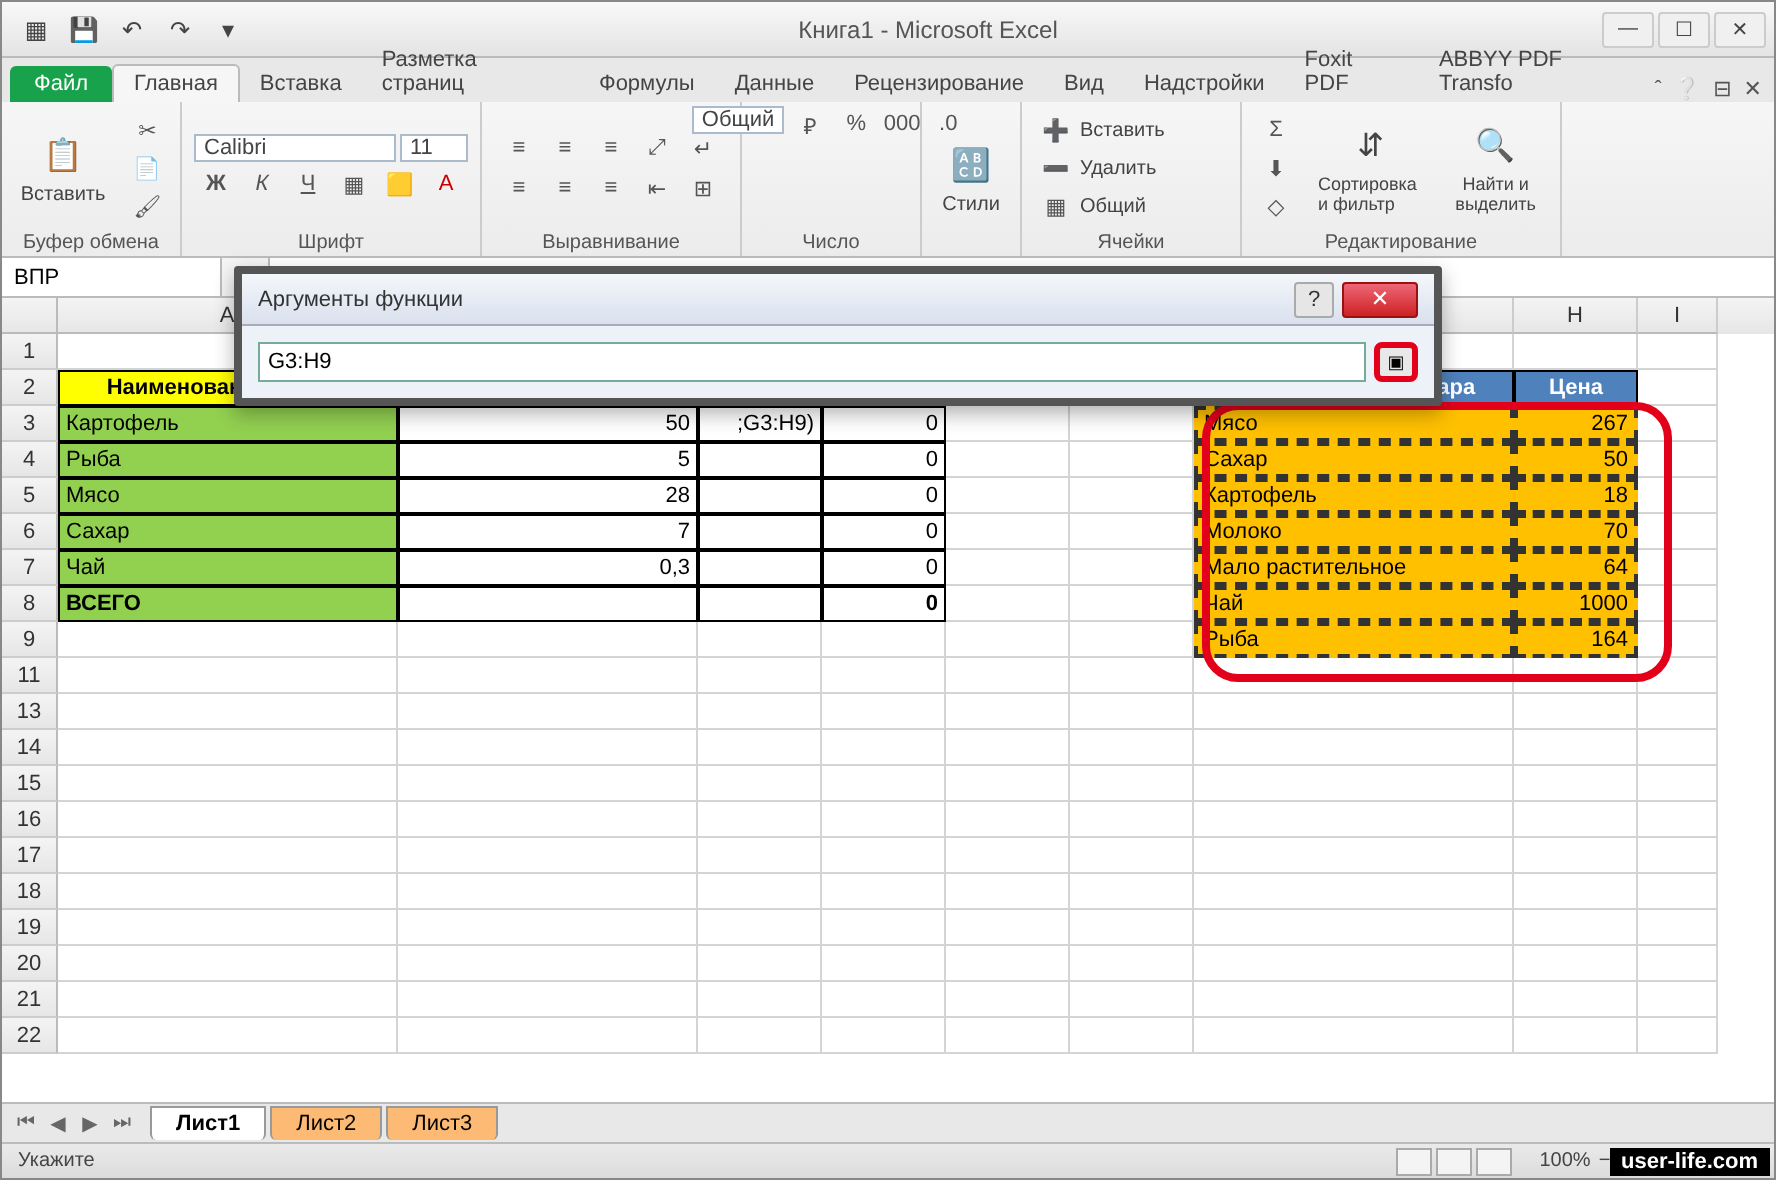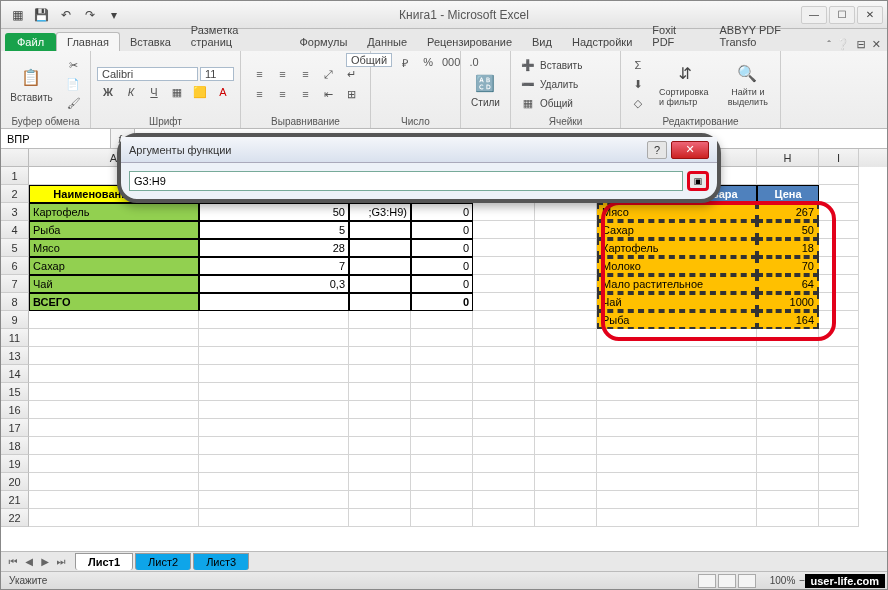--- a/index.html
+++ b/index.html
@@ -50,35 +50,35 @@
 .bordered { border: 1px solid #000 !important; }
 .num { justify-content: flex-end; }
 .bold { font-weight: bold; }
 
 .wA { width: 170px; } .wB { width: 150px; } .wC { width: 62px; } .wD { width: 62px; }
 .wE { width: 62px; } .wF { width: 62px; } .wG { width: 160px; } .wH { width: 62px; } .wI { width: 40px; }
 
 .marching { border: 2px dashed #333 !important; }
 .red-ring { position: absolute; border: 4px solid #e2001a; border-radius: 18px; pointer-events: none; }
 
-.dialog { position: absolute; top: 132px; left: 116px; width: 604px; border: 4px solid #555; border-radius: 20px; background: #edf2f8; box-shadow: 0 4px 10px rgba(0,0,0,.3); }
+.dialog { position: absolute; top: 132px; left: 116px; width: 604px; border: 4px solid #555; border-radius: 2px; background: #edf2f8; box-shadow: 0 4px 10px rgba(0,0,0,.3); }
 .dlg-title { height: 26px; background: linear-gradient(#f4f6fa,#d9e1ee); border-bottom: 1px solid #aab; display: flex; align-items: center; padding: 0 8px; font-size: 11px; color: #333; }
 .dlg-title .tspacer { flex: 1; }
 .dlg-title .help { width: 20px; height: 18px; background: #e6e6e6; border: 1px solid #aaa; border-radius: 2px; margin-right: 4px; display: flex; align-items: center; justify-content: center; font-size: 11px; }
 .dlg-title .close { width: 38px; height: 18px; background: linear-gradient(#e67,#c22); border: 1px solid #911; border-radius: 2px; color: #fff; display: flex; align-items: center; justify-content: center; font-size: 11px; }
 .dlg-body { padding: 8px; display: flex; gap: 4px; }
 .dlg-body input { flex: 1; border: 1px solid #7a9; height: 20px; font-size: 11px; padding: 0 4px; font-family: inherit; }
 .expand-btn { width: 22px; height: 20px; border: 3px solid #e2001a; border-radius: 4px; background: #e8e8e8; display: flex; align-items: center; justify-content: center; font-size: 9px; }
 
 .sheet-tabs { position: absolute; bottom: 18px; left: 0; right: 0; height: 20px; background: #e8e8e8; display: flex; align-items: center; font-size: 11px; border-top: 1px solid #bbb; }
 .nav4 { display: flex; gap: 0; padding: 0 4px; }
 .nav4 span { width: 16px; text-align: center; color: #666; cursor: pointer; font-size: 10px; }
 .stab { padding: 2px 12px; background: #fff; border: 1px solid #999; border-bottom: none; margin-left: 2px; border-radius: 0 0 3px 3px; cursor: pointer; }
 .stab.active { background: #fff; font-weight: bold; }
-.stab.inactive { background: #0ea5e9; }
+.stab.inactive { background: #fdba74; }
 
 .statusbar { position: absolute; bottom: 0; left: 0; right: 0; height: 18px; background: linear-gradient(#eaeaea,#dcdcdc); display: flex; align-items: center; font-size: 10px; color: #444; border-top: 1px solid #bbb; }
 .statusbar .st { padding: 0 8px; }
 .statusbar .spacer { flex: 1; }
 .viewbtns { display: flex; gap: 2px; padding: 0 6px; }
 .viewbtns span { width: 18px; height: 14px; border: 1px solid #aaa; background: #f4f4f4; }
 .zoom { display: flex; align-items: center; gap: 4px; padding: 0 8px; }
 .watermark { position: absolute; right: 2px; bottom: 1px; background: #000; color: #fff; font-size: 11px; padding: 1px 6px; font-weight: bold; }
 </style>
 </head>

